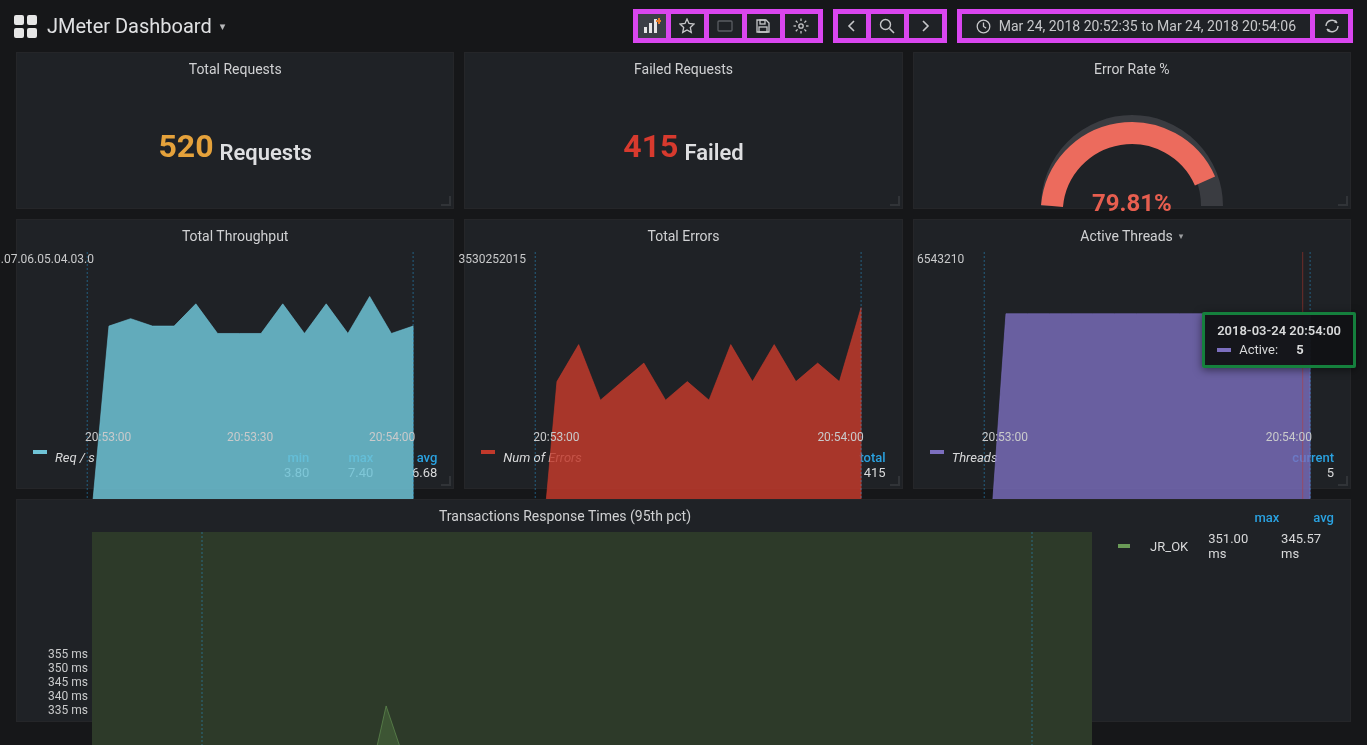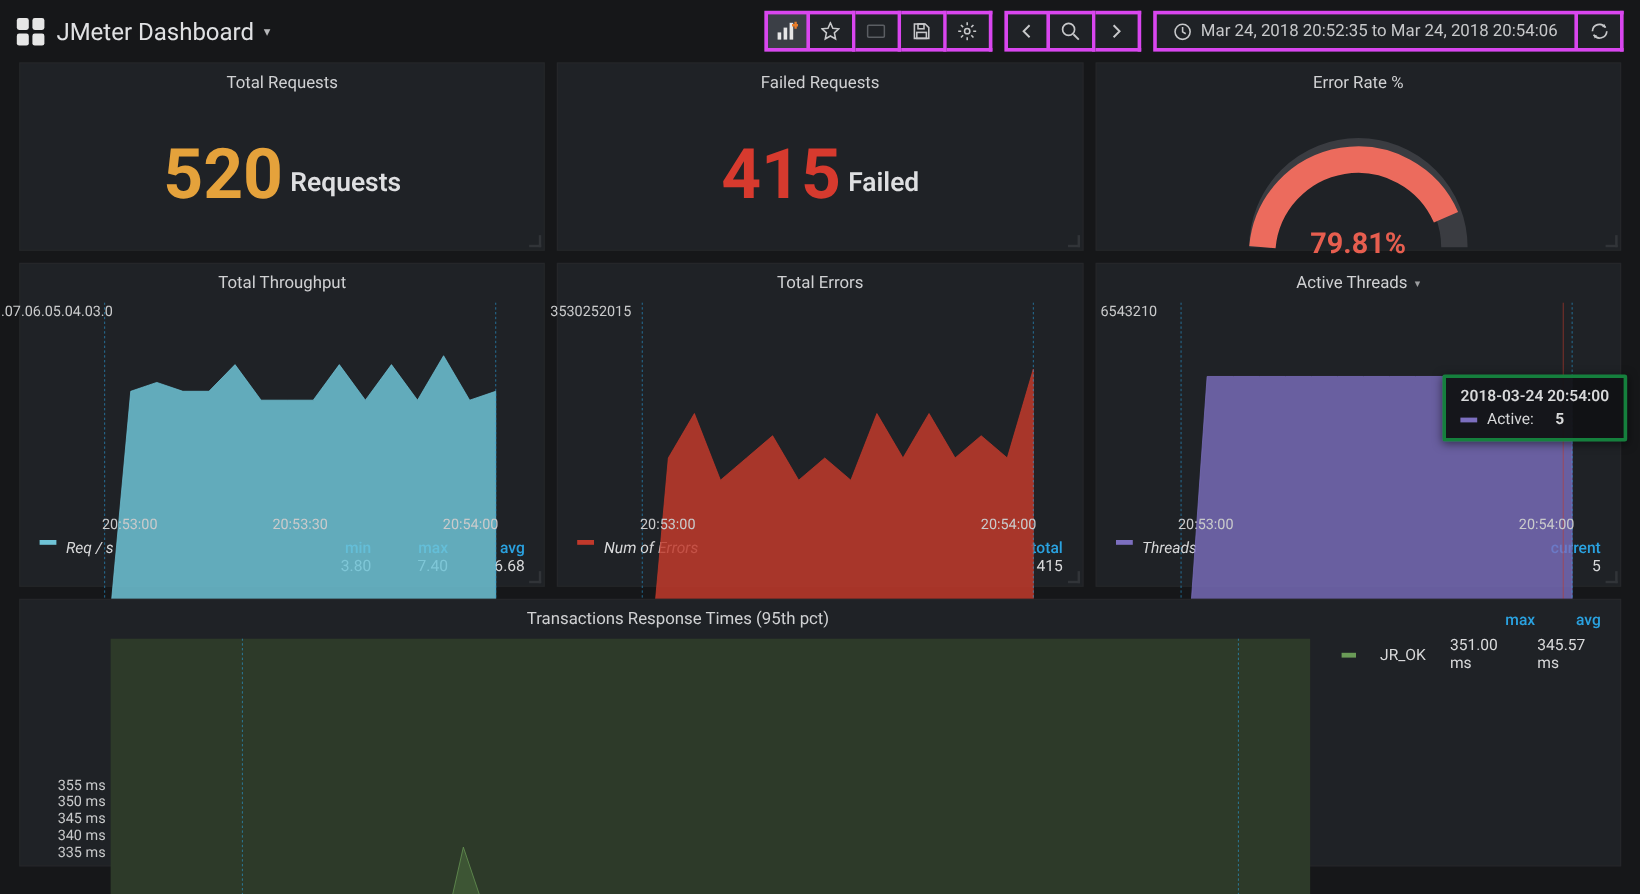--- a/index.html
+++ b/index.html
@@ -26,21 +26,21 @@
     grid-template-rows: 10px 10px;
     gap: 3px;
   }
   .logo-grid span { background: #e6e6e6; border-radius: 2px; }
   .dash-title { font-size: 20px; font-weight: 400; color: #e0e1e3; display:flex; align-items:center; gap:8px;}
   .dash-title .caret { font-size: 11px; opacity: .8; }
   .topbar-spacer { flex: 1; }
   .btn-group { display: flex; }
   .btn {
     background: #1f2226;
-    border: 3px solid #d946ef;
+    border: 5px solid #d946ef;
     height: 34px;
     min-width: 38px;
     display: flex;
     align-items: center;
     justify-content: center;
     color: #c7c8ca;
     cursor: pointer;
   }
   .btn + .btn { border-left: none; }
   .btn.active { background: #3b3f46; }
@@ -65,21 +65,21 @@
   .resize {
     position: absolute; right: 2px; bottom: 2px;
     width: 10px; height: 10px;
     border-right: 2px solid #55585c;
     border-bottom: 2px solid #55585c;
     opacity: .35;
   }
   
   .stat-row .panel { flex: 1; height: 157px; }
   .stat-body { display:flex; align-items:center; justify-content:center; height: 130px; gap: 6px;}
-  .stat-num { font-size: 58px; font-weight: 700; }
+  .stat-num { font-size: 32px; font-weight: 700; }
   .stat-label { font-size: 22px; font-weight: 600; color: #dedfe1; margin-top: 12px;}
   .num-yellow { color: #e5a23b; }
   .num-red { color: #d73a2e; }
   
   .gauge-wrap { display:flex; align-items:center; justify-content:center; height:140px; position:relative;}
   .gauge-val { position:absolute; bottom: 4px; font-size: 24px; font-weight:700; color:#e75e4f;}
   
   .chart-row .panel { flex: 1; height: 270px; display:flex; flex-direction:column;}
   .chart-area { flex:1; position:relative; padding: 0 18px 0 48px;}
   .y-ticks { position:absolute; left:10px; top:4px; bottom:24px; width:34px; display:flex; flex-direction:row; justify-content:center; text-align:right; font-size:12px; color:#c9cacb;}

